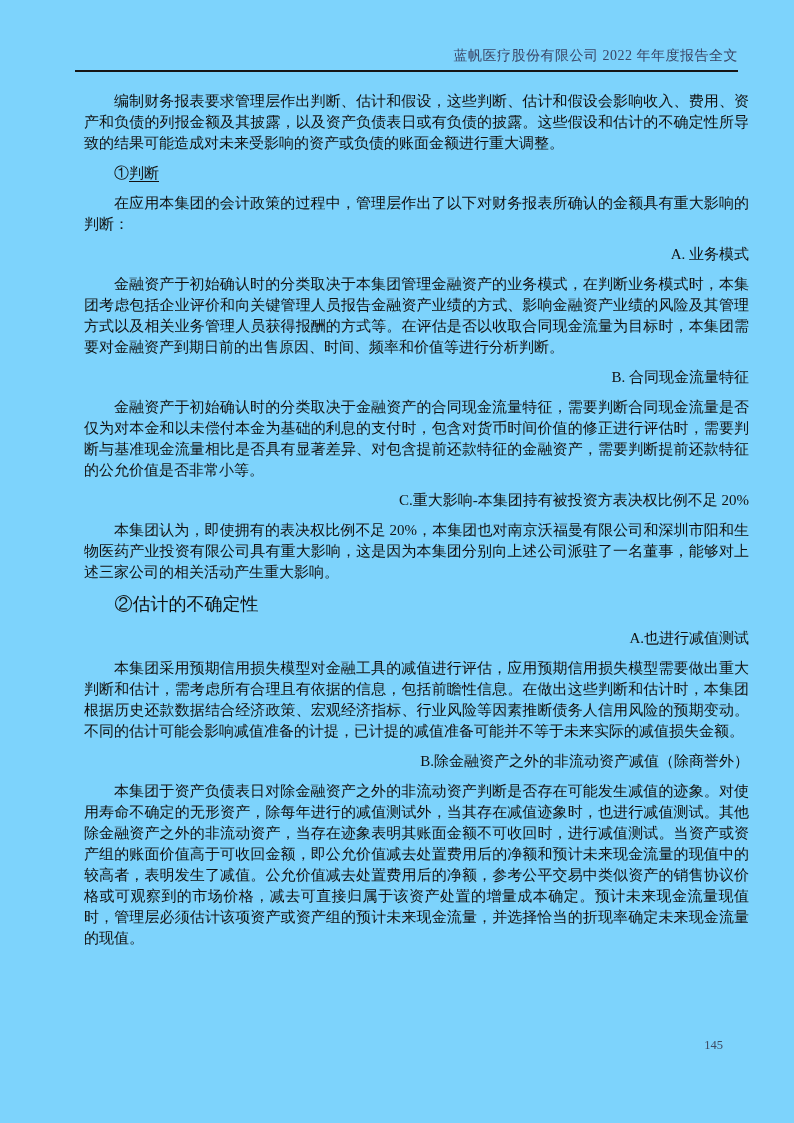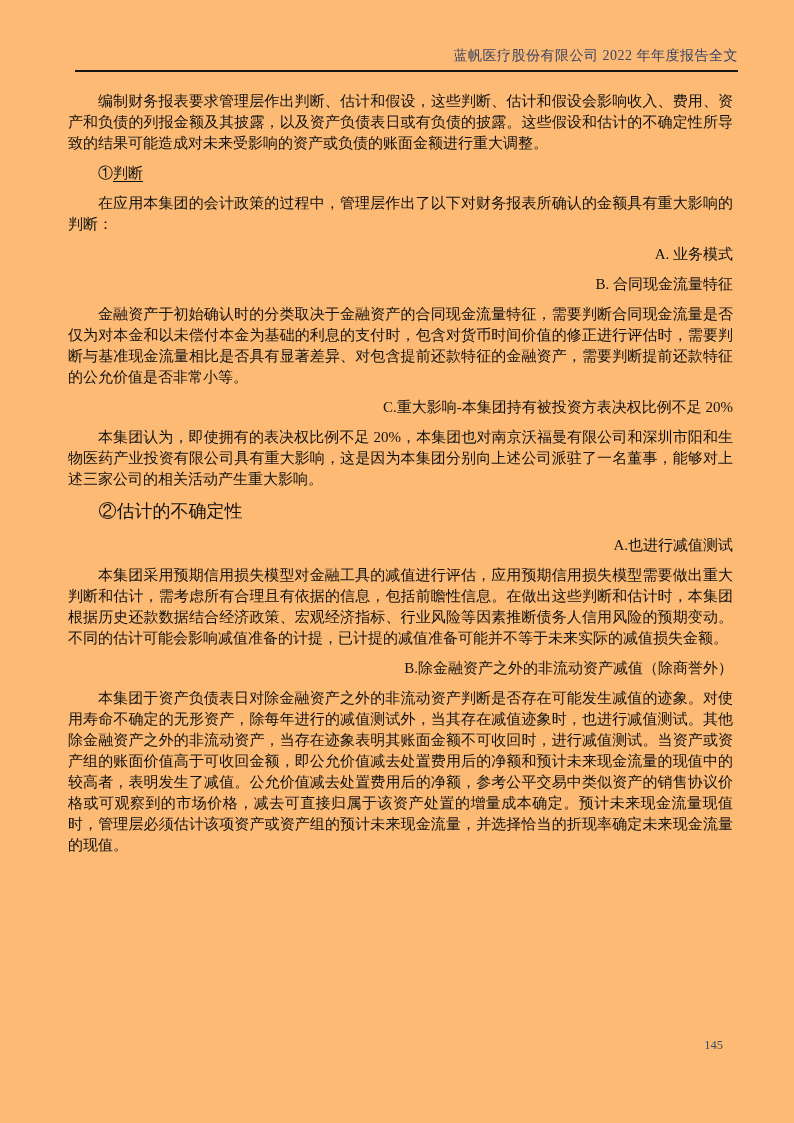--- a/index.html
+++ b/index.html
@@ -4,21 +4,21 @@
 <style>
   html, body {
     margin: 0;
     padding: 0;
     background: #ffffff;
   }
   .page {
     position: relative;
     width: 794px;
     height: 1123px;
-    background: #fdba74;
+    background: #7dd3fc;
     overflow: hidden;
     font-family: "Liberation Serif", "DejaVu Serif", serif;
     color: #111111;
   }
   .running-header {
     position: absolute;
     top: 46px;
     left: 75px;
     width: 663px;
     text-align: right;
@@ -31,21 +31,21 @@
     position: absolute;
     top: 70px;
     left: 75px;
     width: 663px;
     height: 0;
     border-bottom: 2px solid #161616;
   }
   .body-content {
     position: absolute;
     top: 91px;
-    left: 68px;
+    left: 84px;
     width: 665px;
     font-size: 15px;
     line-height: 21px;
     text-align: justify;
   }
   .para {
     margin: 0 0 9px 0;
     text-indent: 2em;
   }
   .subheading {
@@ -91,20 +91,21 @@
   <div class="body-content">
 
     <p class="para">编制财务报表要求管理层作出判断、估计和假设，这些判断、估计和假设会影响收入、费用、资产和负债的列报金额及其披露，以及资产负债表日或有负债的披露。这些假设和估计的不确定性所导致的结果可能造成对未来受影响的资产或负债的账面金额进行重大调整。</p>
 
     <p class="h-circled"><span>①</span><span class="u">判断</span></p>
 
     <p class="para">在应用本集团的会计政策的过程中，管理层作出了以下对财务报表所确认的金额具有重大影响的判断：</p>
 
     <p class="subheading">A. 业务模式</p>
 
+    <p class="para">金融资产于初始确认时的分类取决于本集团管理金融资产的业务模式，在判断业务模式时，本集团考虑包括企业评价和向关键管理人员报告金融资产业绩的方式、影响金融资产业绩的风险及其管理方式以及相关业务管理人员获得报酬的方式等。在评估是否以收取合同现金流量为目标时，本集团需要对金融资产到期日前的出售原因、时间、频率和价值等进行分析判断。</p>
 
     <p class="subheading">B. 合同现金流量特征</p>
 
     <p class="para">金融资产于初始确认时的分类取决于金融资产的合同现金流量特征，需要判断合同现金流量是否仅为对本金和以未偿付本金为基础的利息的支付时，包含对货币时间价值的修正进行评估时，需要判断与基准现金流量相比是否具有显著差异、对包含提前还款特征的金融资产，需要判断提前还款特征的公允价值是否非常小等。</p>
 
     <p class="subheading">C.重大影响-本集团持有被投资方表决权比例不足 20%</p>
 
     <p class="para">本集团认为，即使拥有的表决权比例不足 20%，本集团也对南京沃福曼有限公司和深圳市阳和生物医药产业投资有限公司具有重大影响，这是因为本集团分别向上述公司派驻了一名董事，能够对上述三家公司的相关活动产生重大影响。</p>
 
     <p class="h-large"><span>②</span><span>估计的不确定性</span></p>

